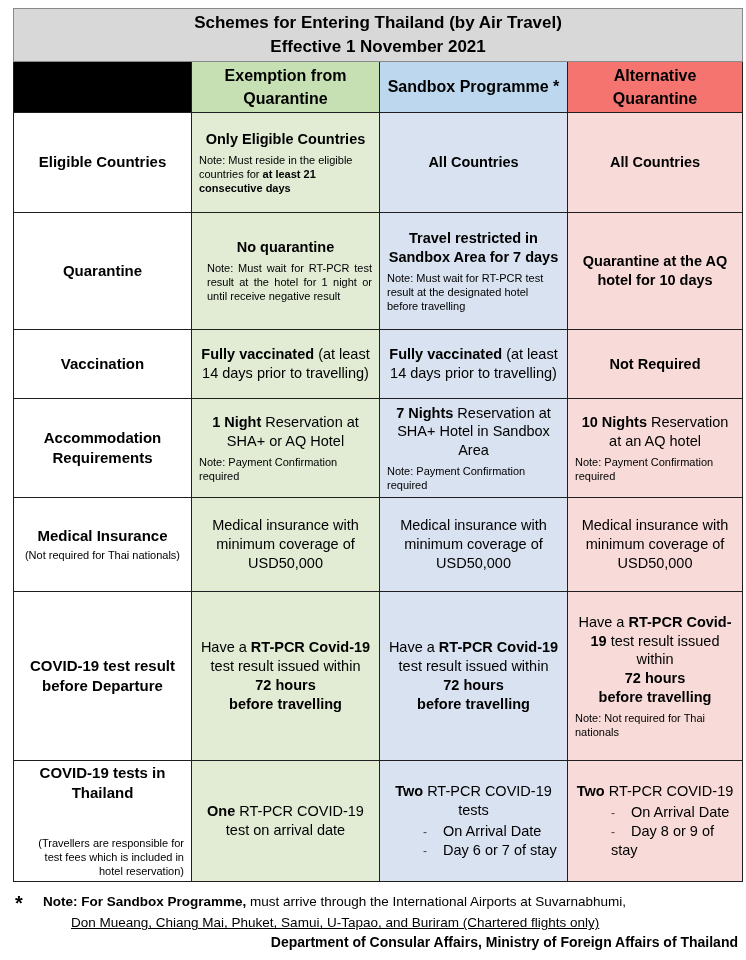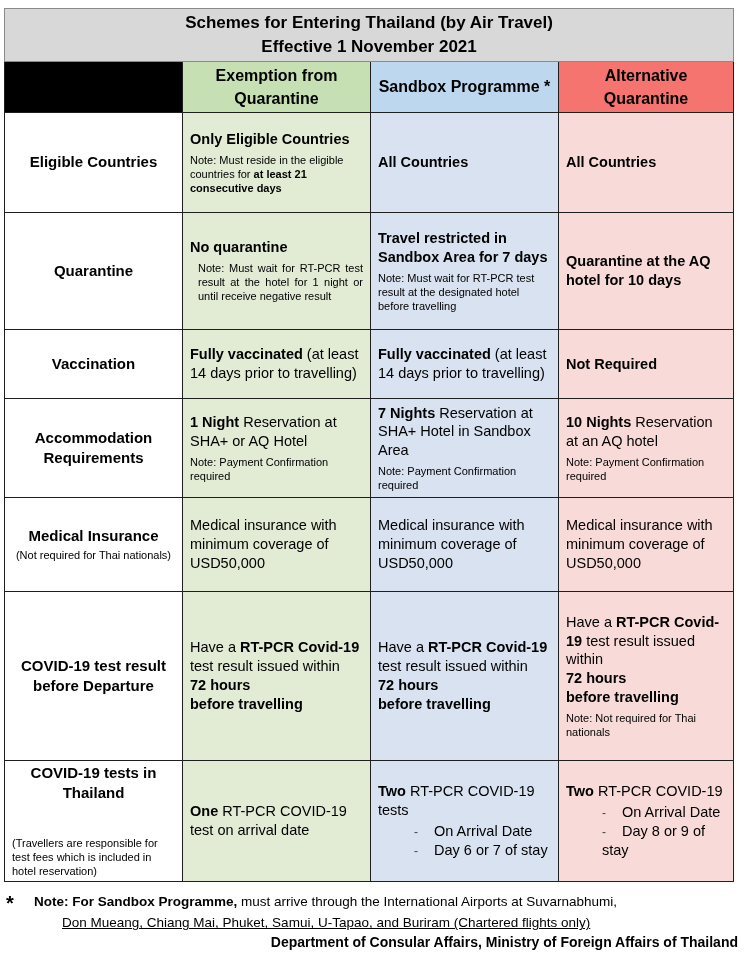--- a/index.html
+++ b/index.html
@@ -1,21 +1,21 @@
 <!DOCTYPE html>
 <html style="--title-bg: #d8d8d8; --green-header: #c6e0b4; --green-body: #e2ecd5; --blue-header: #bdd7ee; --blue-body: #d9e2f1; --red-header: #f6746f; --red-body: #f8dbd8;"><head>
 <meta charset="utf-8">
 <style>
   html,body{margin:0;padding:0;}
   body{
     width:746px;height:960px;background:#ffffff;color:#000;
     font-family:"Liberation Sans","DejaVu Sans",sans-serif;
     overflow:hidden;
   }
-  .page{position:relative;padding:8px 8px 0 4px;box-sizing:border-box;width:746px;}
+  .page{position:relative;padding:8px 8px 0 13px;box-sizing:border-box;width:746px;}
 
   table.schemes{border-collapse:collapse;table-layout:fixed;width:729px;}
   col.c0{width:178px}
   col.c1{width:188px}
   col.c2{width:188px}
   col.c3{width:175px}
 
   td{border:1.5px solid #1f1f1f;padding:2px 7px;vertical-align:middle;overflow:hidden;box-sizing:border-box;}
 
   .title-cell{
@@ -27,27 +27,27 @@
   .head{font-weight:bold;text-align:center;font-size:16px;line-height:1.45;}
   .green-h{background:var(--green-header,#c6e0b4);}
   .blue-h{background:var(--blue-header,#bdd7ee);}
   .red-h{background:var(--red-header,#f6746f);}
 
   .cell{text-align:center;font-size:14.5px;line-height:1.3;}
   .green{background:var(--green-body,#e2ecd5);}
   .blue{background:var(--blue-body,#d9e2f1);}
   .red{background:var(--red-body,#f8dbd8);}
 
-  .cmain{text-align:left;}
+  .cmain{text-align:center;}
   .cnote{font-size:11px;text-align:left;line-height:1.28;margin-top:4px;}
   .cnote-justify{text-align:justify;margin-left:8px;}
 
   .rlabel{background:#ffffff;text-align:center;font-weight:bold;font-size:15px;line-height:1.35;}
   .rl-note{font-size:11px;font-weight:normal;line-height:1.25;margin-top:3px;}
-  .rl-note-left{text-align:left;margin-top:34px;}
+  .rl-note-left{text-align:right;margin-top:34px;}
 
   .bullets{margin-top:2px;text-align:left;padding-left:36px;}
   .bline{line-height:1.3;}
   .bdash{display:inline-block;width:20px;color:#444;font-size:12px;}
   .bdash::before{content:"-";}
 
   .footnote{position:relative;margin-top:9px;padding-left:30px;font-size:13.5px;line-height:1.6;}
   .ast{position:absolute;left:2px;top:-4px;font-size:20px;font-weight:bold;}
   .fn-line1 b{font-weight:bold;}
   .fn-line2{margin-left:28px;text-decoration:underline;}

